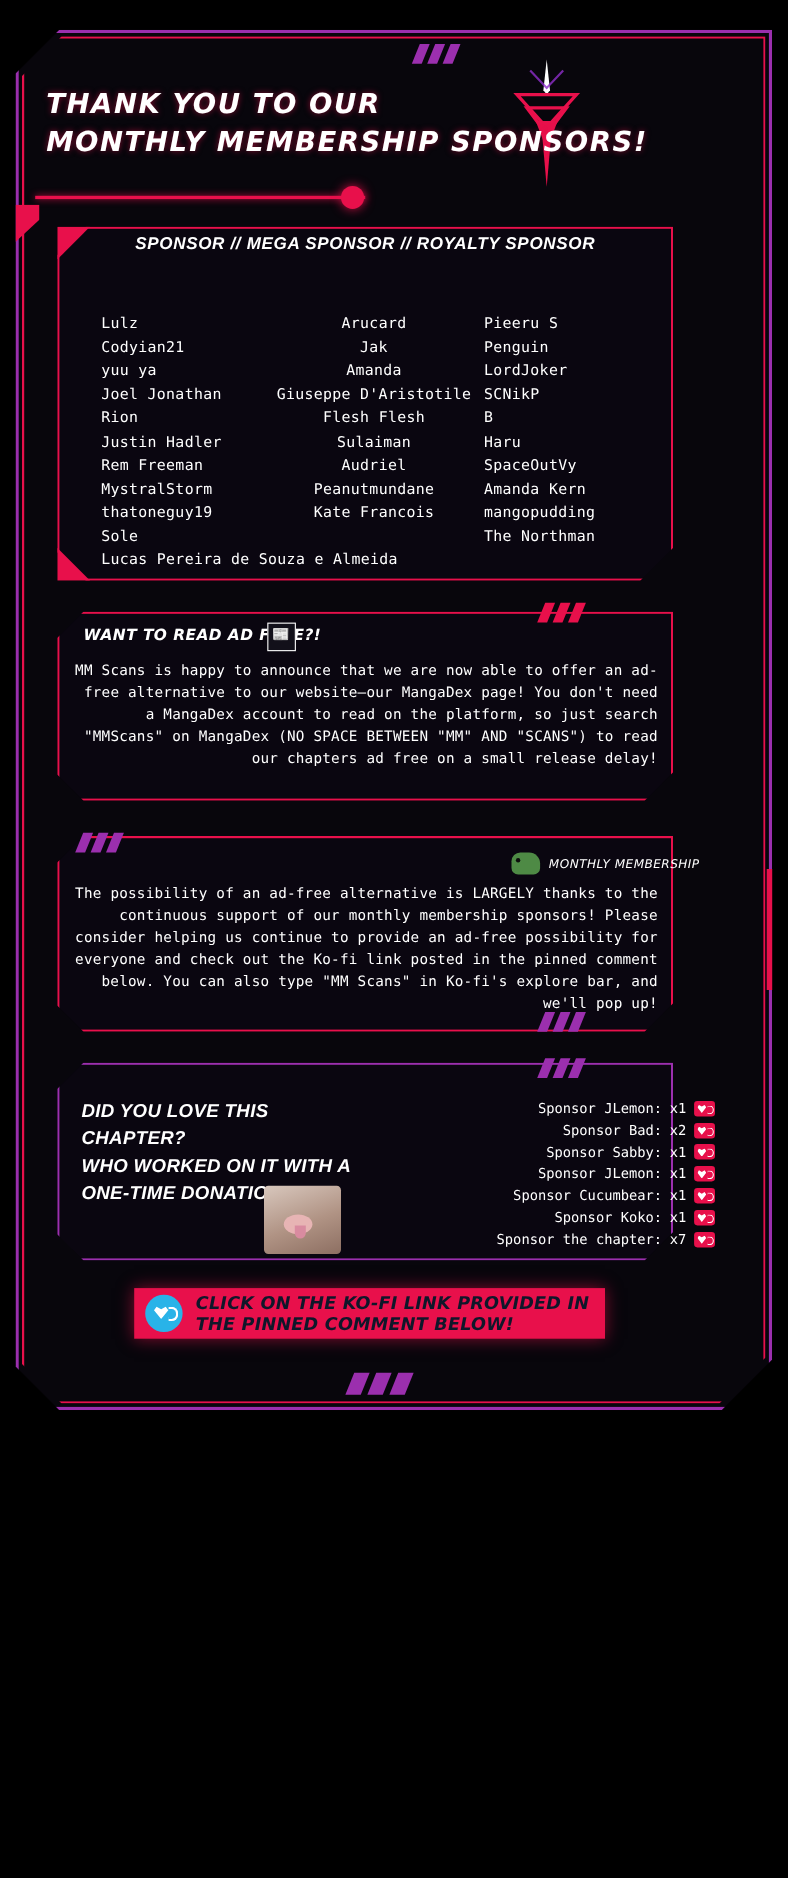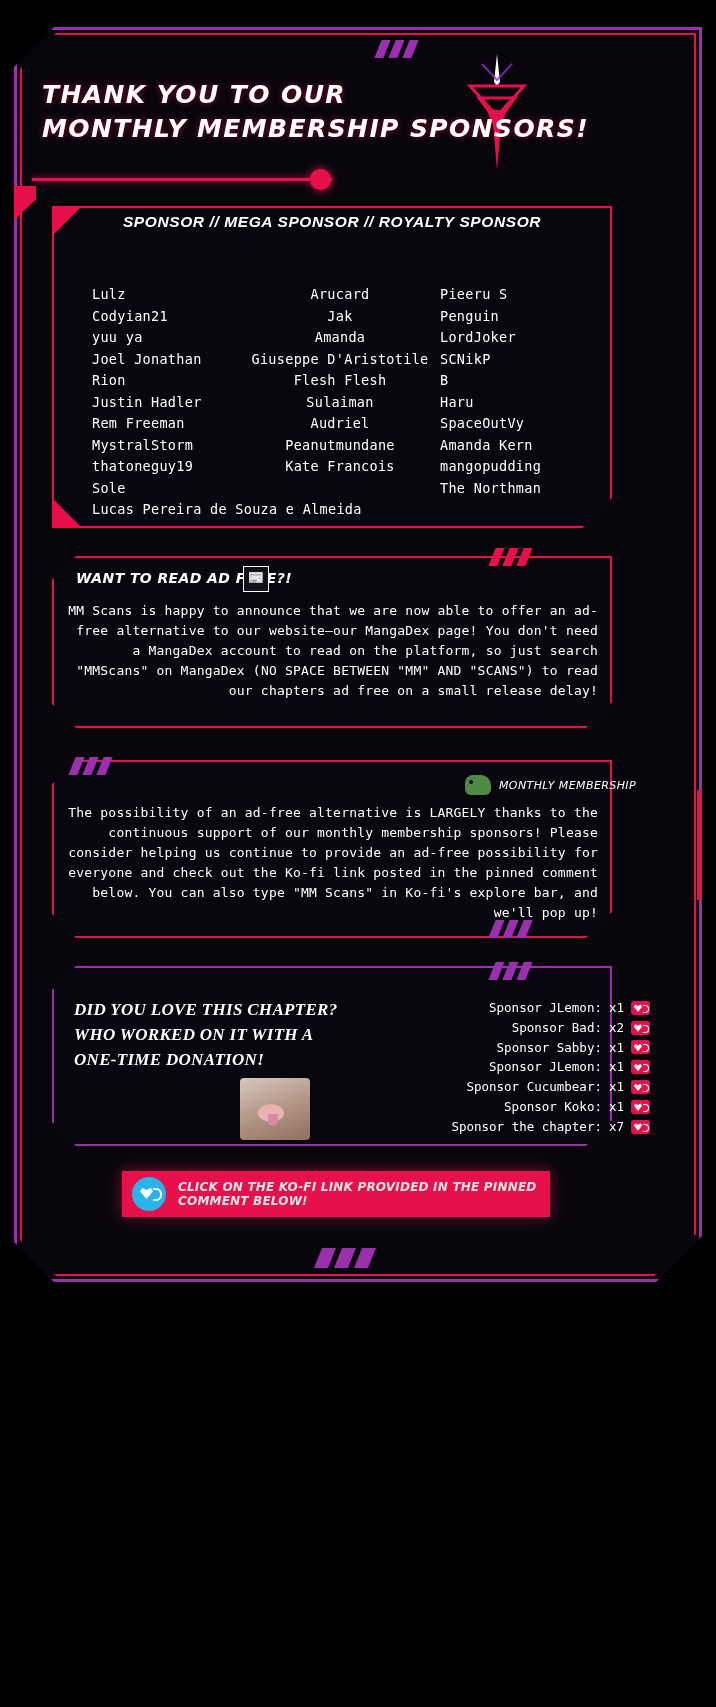--- a/index.html
+++ b/index.html
@@ -277,21 +277,21 @@
   .deco-br-slashes { left: 492px; top: 920px; }
   .deco-p1-slashes { left: 492px; top: 548px; }
   .deco-p3-slashes { left: 492px; top: 962px; }
 
   
   .donate-title {
     position: absolute;
     left: 74px;
     top: 997px;
     width: 270px;
-    font-family: Liberation Serif, serif;
+    font-family: Liberation Sans, sans-serif;
     font-weight: bold;
     font-style: italic;
     font-size: 17px;
     line-height: 25px;
     letter-spacing: 0.3px;
     color: #ffffff;
   }
   .cat-img {
     position: absolute;
     left: 240px;
@@ -408,23 +408,23 @@
     width: 7px;
     height: 9px;
     border: 2px solid #ffffff;
     border-left: none;
     border-radius: 0 6px 6px 0;
   }
   .cta-text {
     font-family: "DejaVu Sans", sans-serif;
     font-weight: bold;
     font-style: italic;
-    font-size: 12px;
+    font-size: 16px;
     letter-spacing: 0.2px;
-    color: #e5e5e5;
+    color: #0f172a;
   }
 
   
   .bottom-slashes {
     position: absolute;
     left: 318px;
     top: 1248px;
     display: flex;
     gap: 6px;
   }

